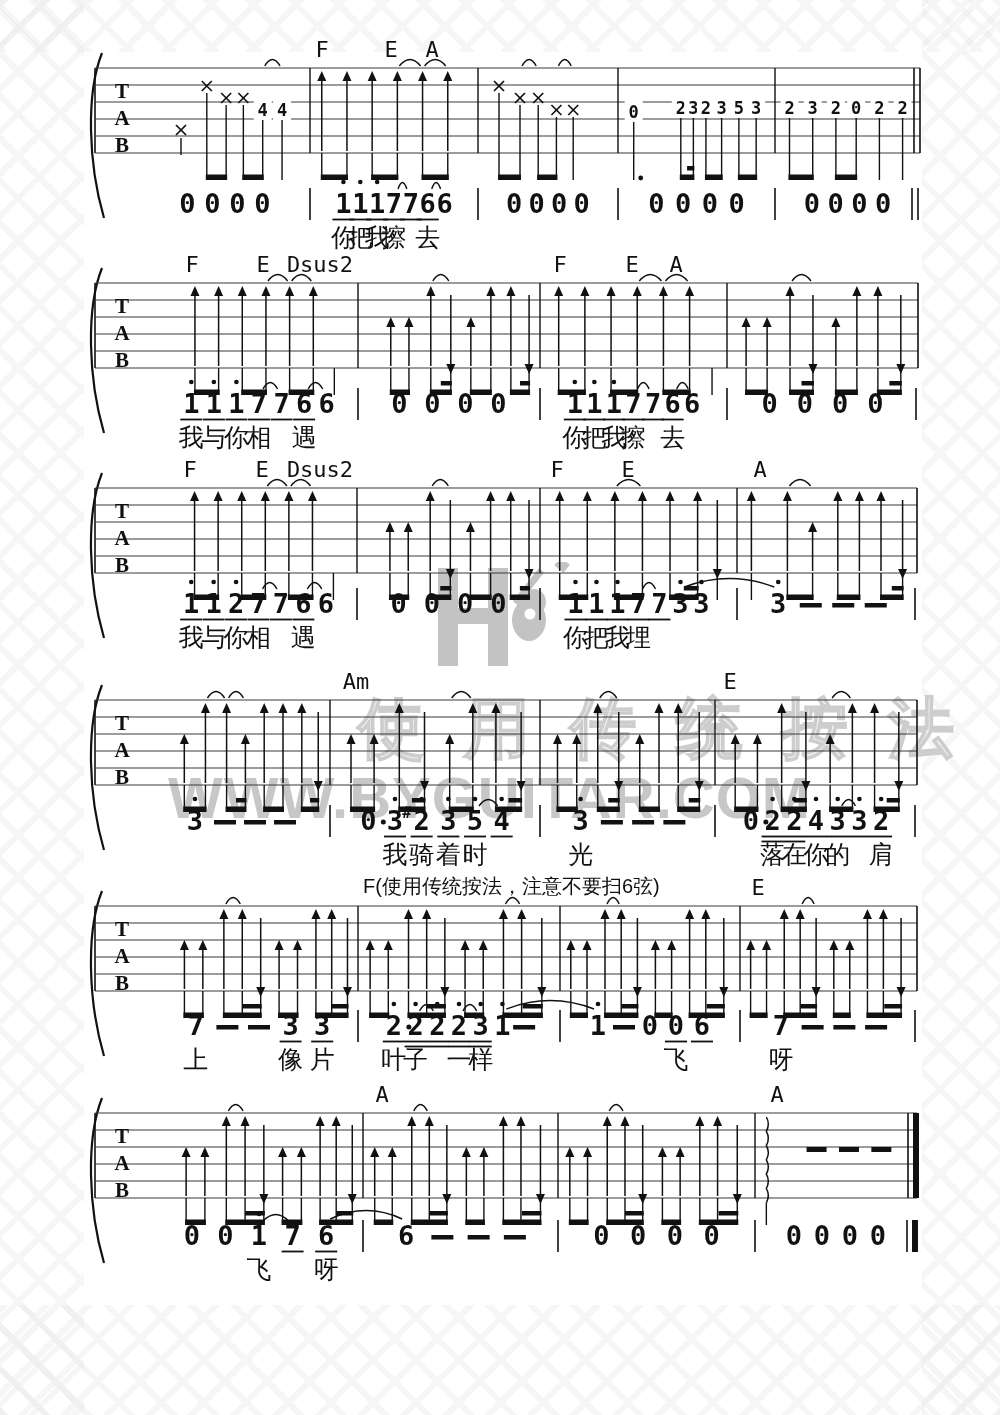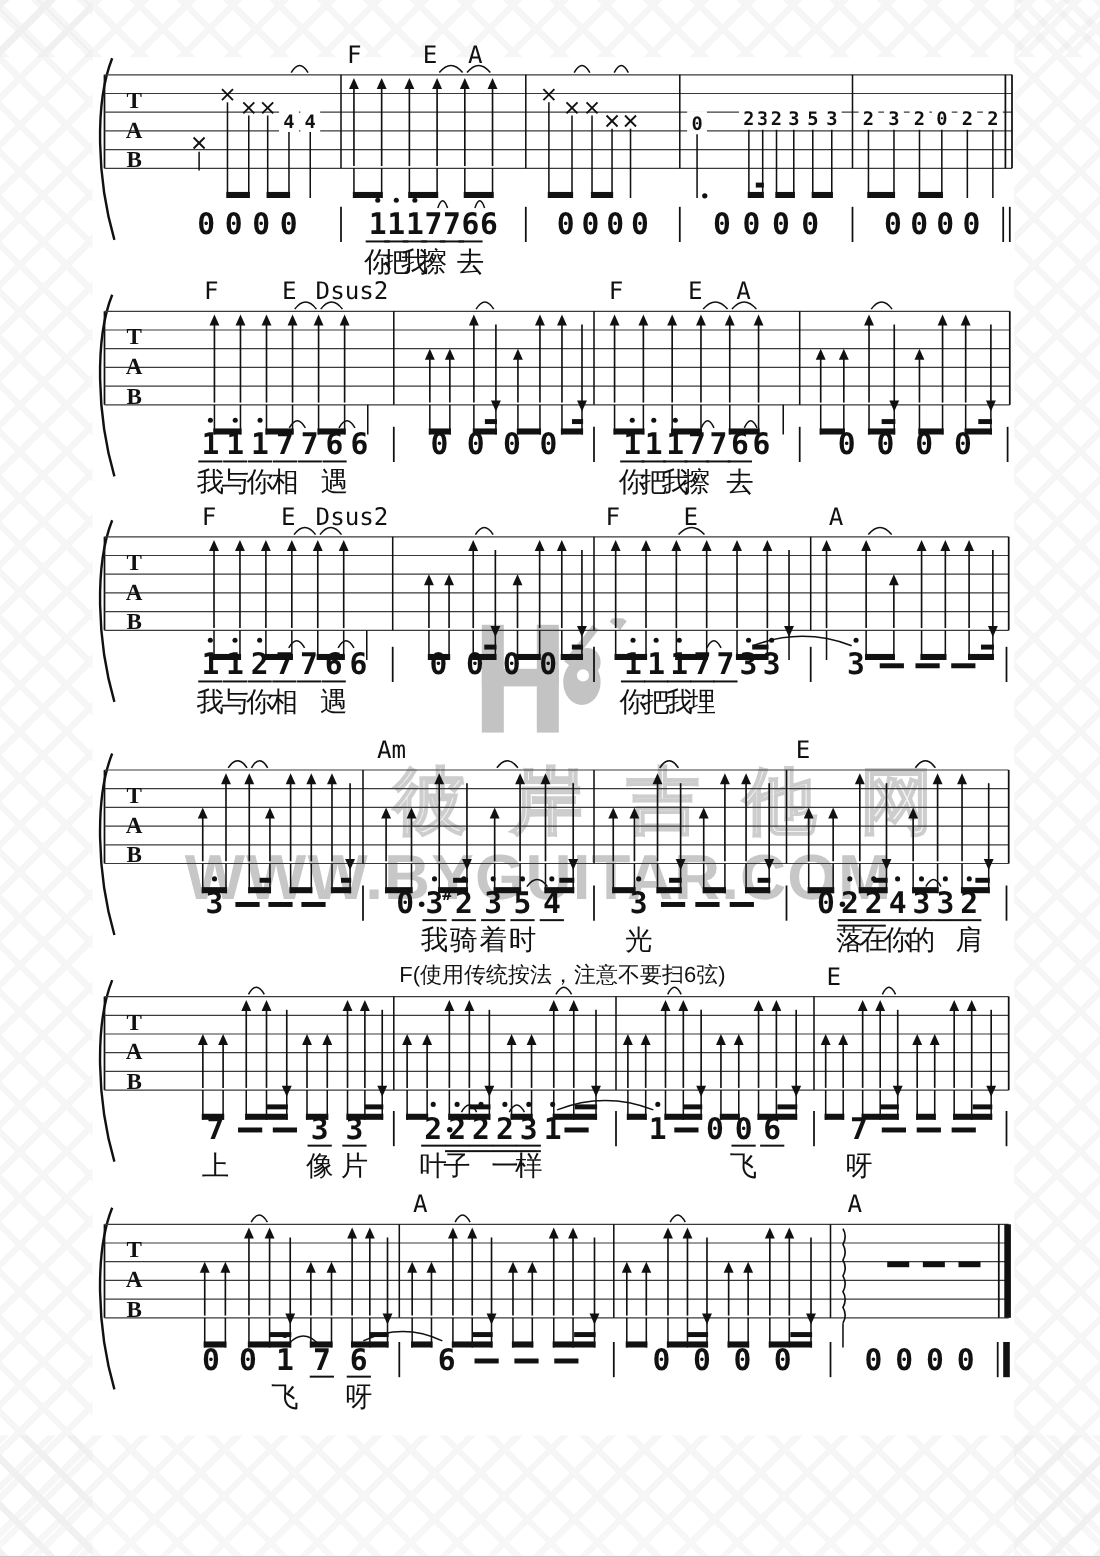--- a/index.html
+++ b/index.html
@@ -53,21 +53,21 @@
       <g fill="#b9b9b9">
         <rect x="110" y="8" width="7" height="42" transform="rotate(38 113 8)"></rect>
         <rect x="128" y="-2" width="12" height="10" transform="rotate(38 134 3)"></rect>
         <ellipse cx="101" cy="58" rx="17" ry="21"></ellipse>
         <ellipse cx="106" cy="40" rx="12" ry="13"></ellipse>
       </g>
       <circle cx="102" cy="52" r="5.5" fill="#ffffff"></circle>
     </svg>
   </div>
 
-  <div class="wm-cn">彼岸吉他网</div>
+  <div class="wm-cn">使用传统按法</div>
   <div class="wm-en">WWW.BYGUITAR.COM</div>
 
   <svg id="score" width="1000" height="1415">
       <path d="M 102 53 C 86 93 88 163 104 218" fill="none" stroke="#111111" stroke-width="2.2"></path>
       <line x1="95" y1="68" x2="95" y2="153" stroke="#111111" stroke-width="1.6"></line>
       <line x1="95" y1="68" x2="920" y2="68" stroke="#3a3a3a" stroke-width="1.1"></line>
       <line x1="95" y1="85" x2="920" y2="85" stroke="#3a3a3a" stroke-width="1.1"></line>
       <line x1="95" y1="102" x2="920" y2="102" stroke="#3a3a3a" stroke-width="1.1"></line>
       <line x1="95" y1="119" x2="920" y2="119" stroke="#3a3a3a" stroke-width="1.1"></line>
       <line x1="95" y1="136" x2="920" y2="136" stroke="#3a3a3a" stroke-width="1.1"></line>

